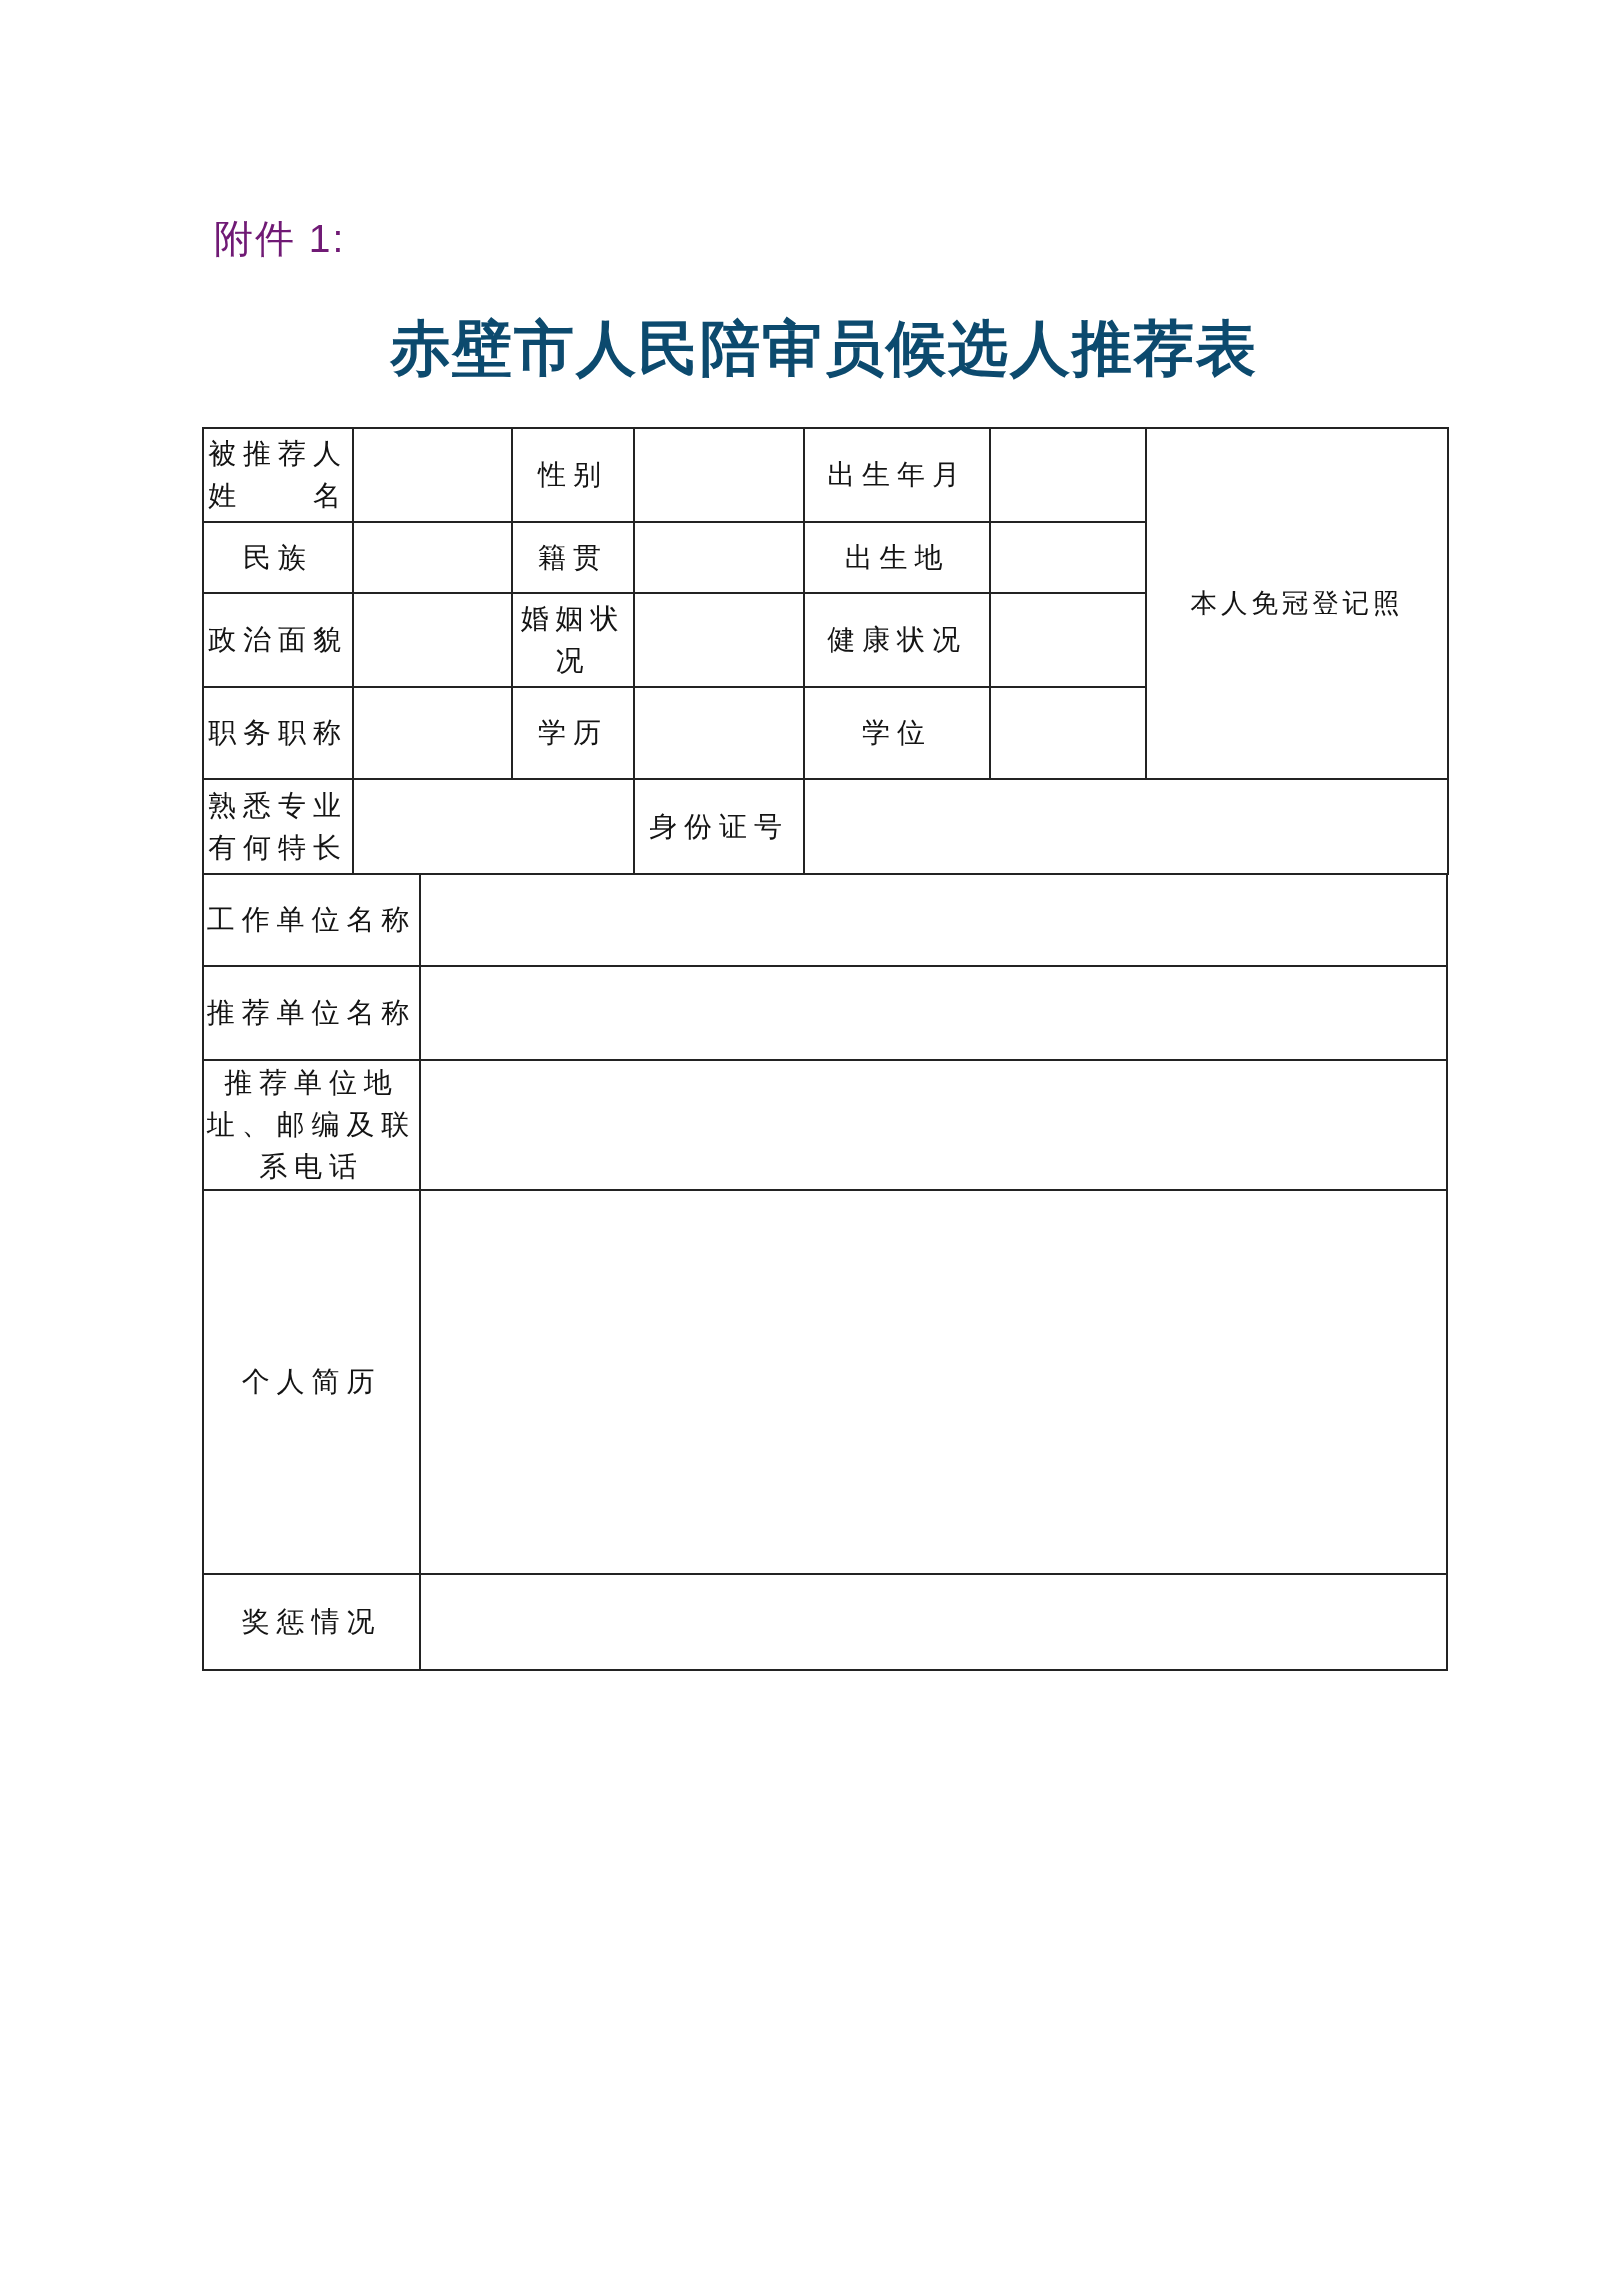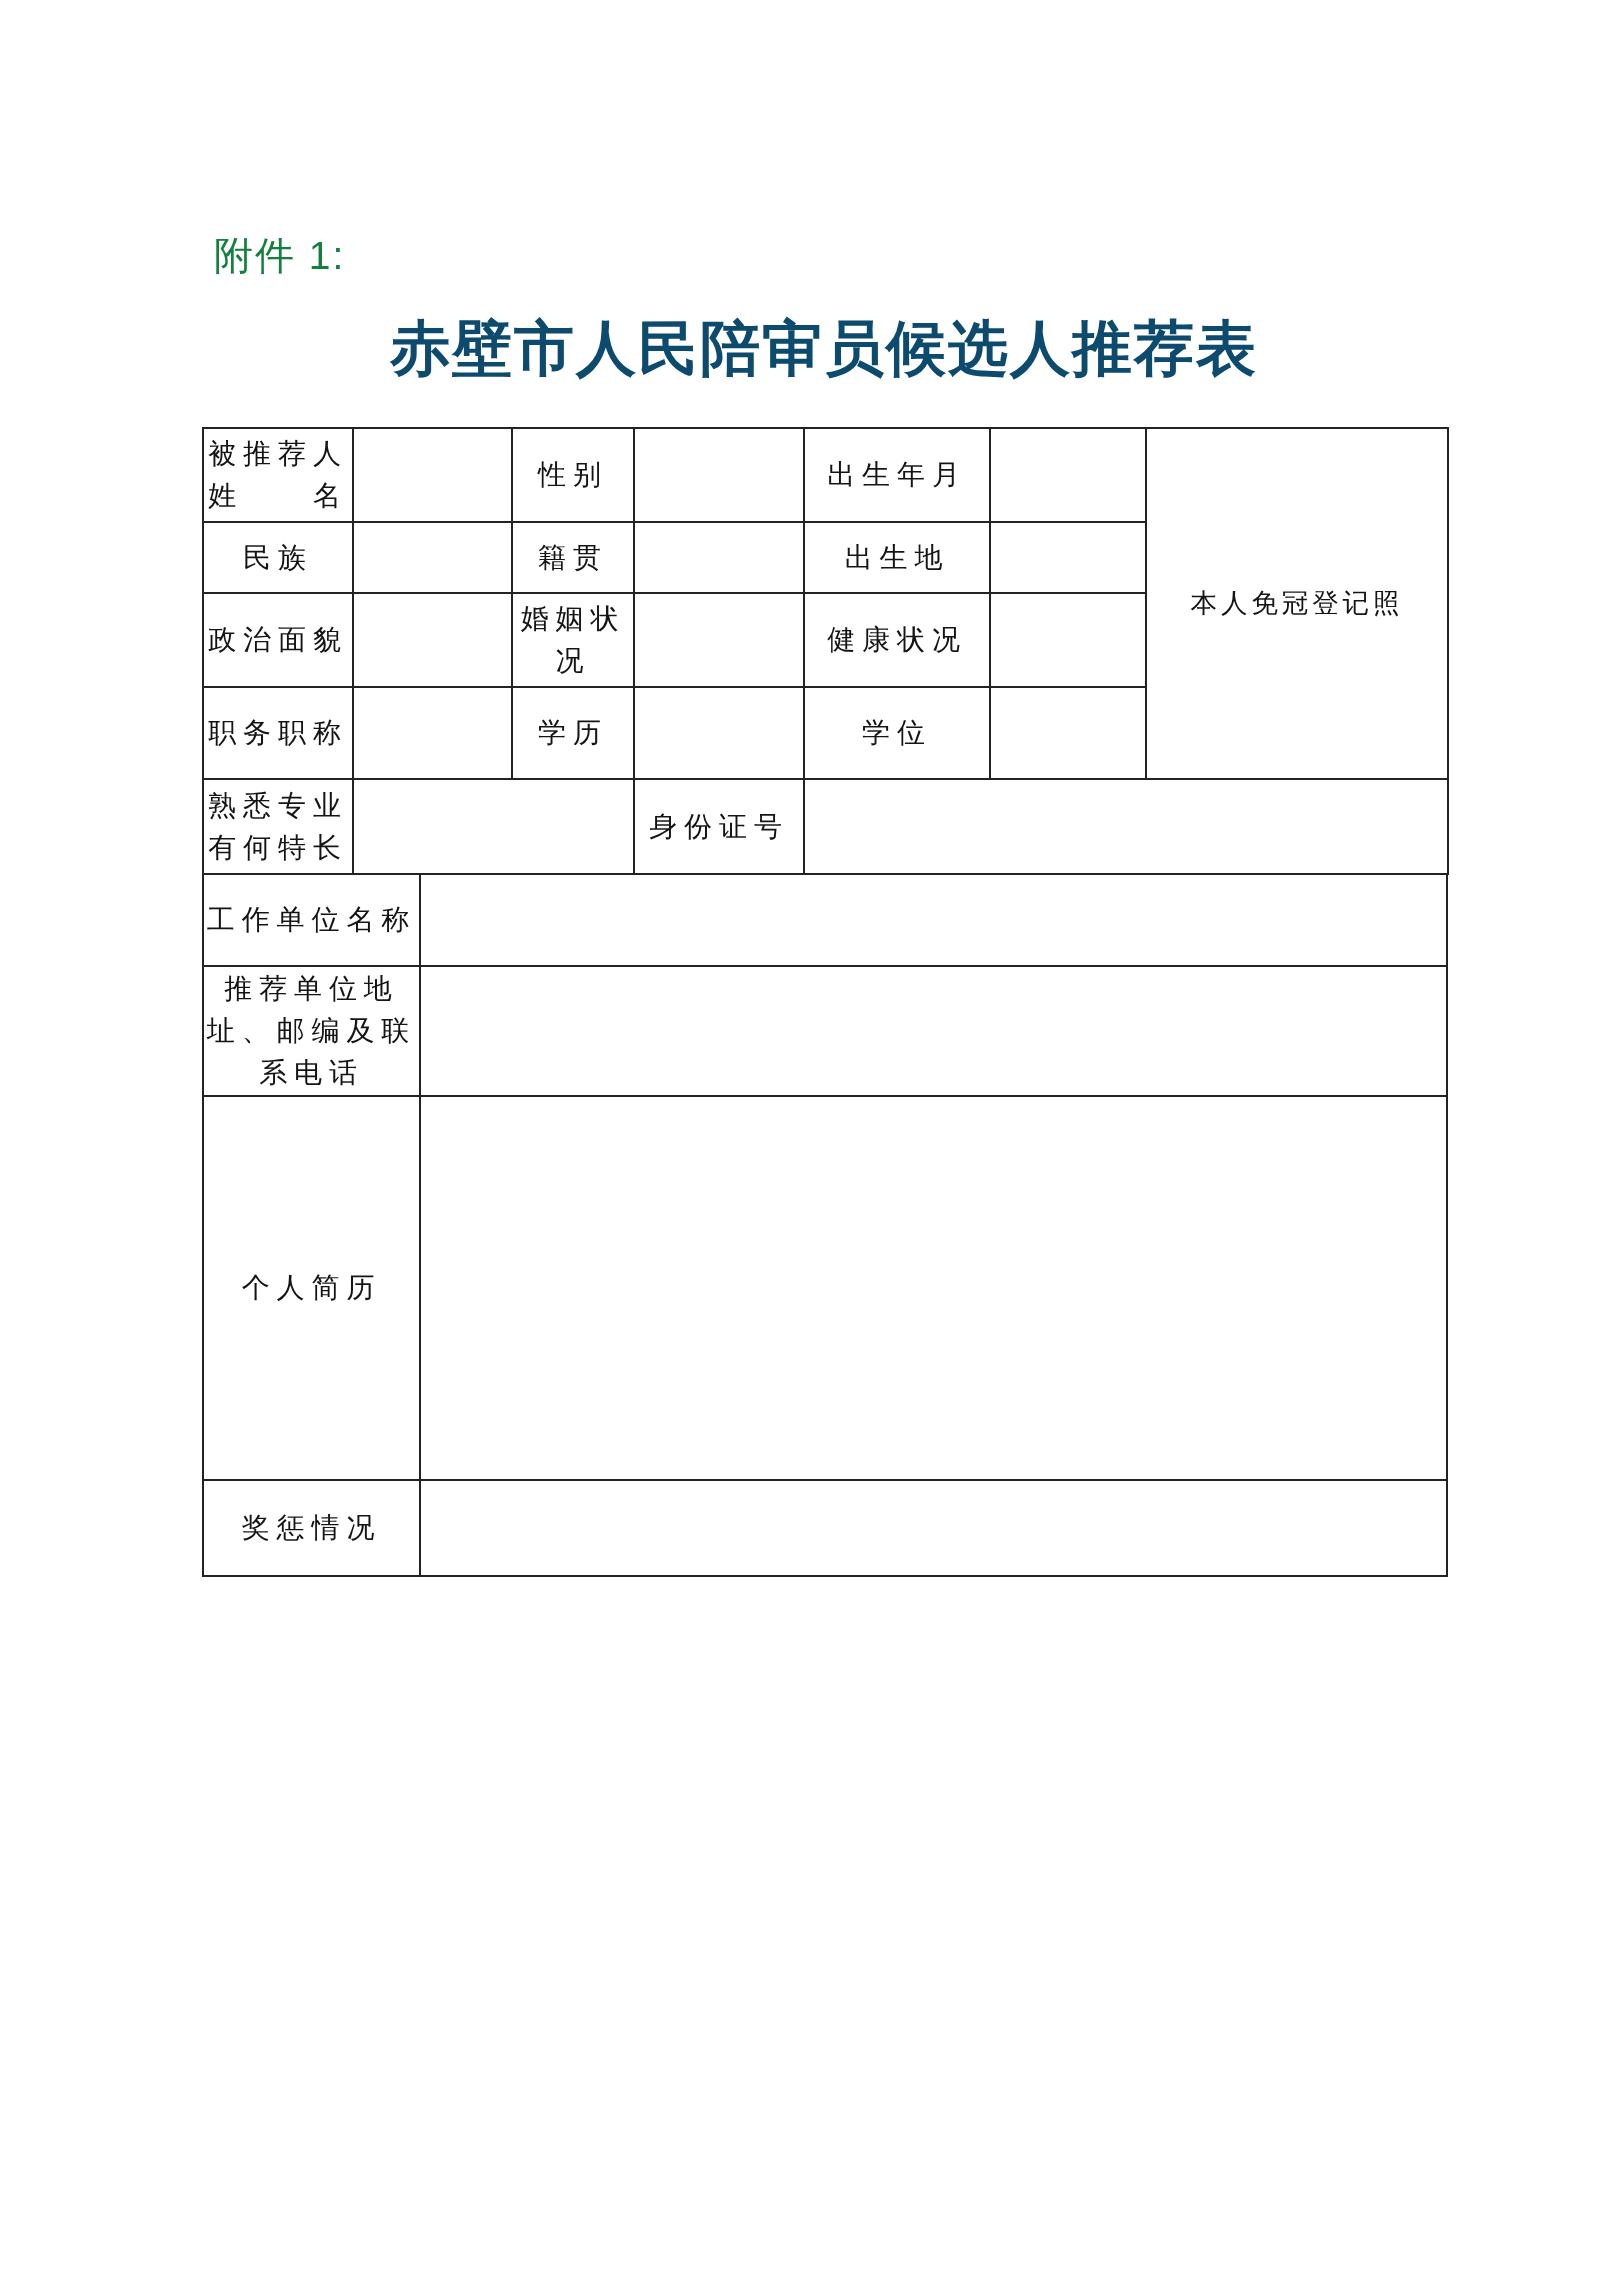--- a/index.html
+++ b/index.html
@@ -10,25 +10,25 @@
   body {
     position: relative;
     width: 1621px;
     height: 2293px;
     font-family: "Liberation Serif", "DejaVu Serif", serif;
     color: #141414;
   }
   .attachment {
     position: absolute;
     left: 214px;
-    top: 233px;
+    top: 216px;
     font-family: "Liberation Sans", "DejaVu Sans", sans-serif;
     font-size: 39px;
     line-height: 1.2;
-    color: #15803d;
+    color: #701a75;
     letter-spacing: 2px;
   }
   .doc-title {
     position: absolute;
     left: 202px;
     top: 312px;
     width: 1244px;
     text-align: center;
     font-family: "Liberation Serif", "DejaVu Serif", serif;
     font-weight: bold;
@@ -144,20 +144,24 @@
   <table class="form lower">
     <colgroup>
       <col style="width:217px">
       <col style="width:1027px">
     </colgroup>
     <tbody>
     <tr style="height:92px">
       <td class="lbl">工作单位名称</td>
       <td class="val"></td>
     </tr>
+    <tr style="height:94px">
+      <td class="lbl">推荐单位名称</td>
+      <td class="val"></td>
+    </tr>
     <tr style="height:130px">
       <td class="lbl">推荐单位地
 址、邮编及联
 系电话</td>
       <td class="val"></td>
     </tr>
     <tr style="height:384px">
       <td class="lbl">个人简历</td>
       <td class="val"></td>
     </tr>

